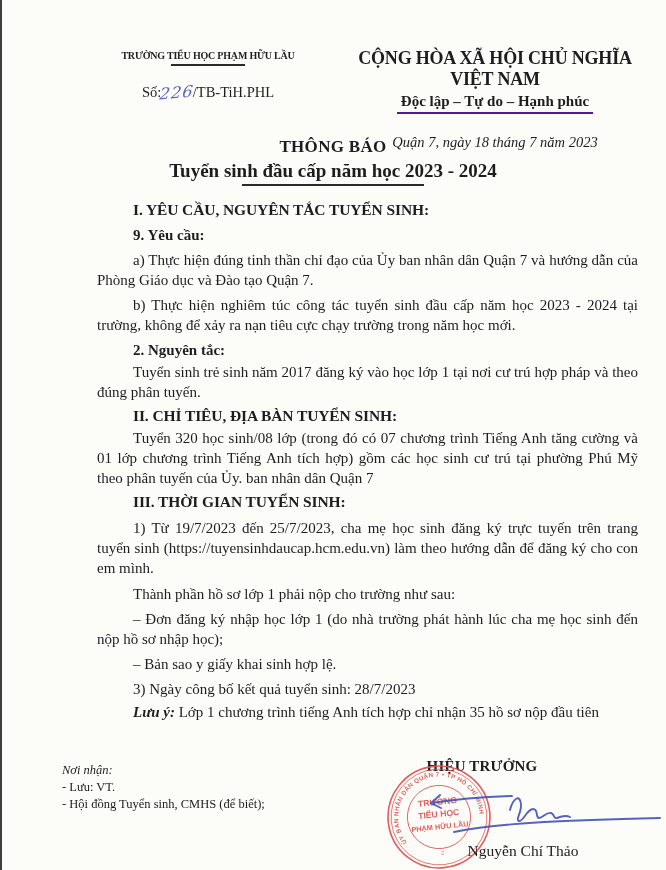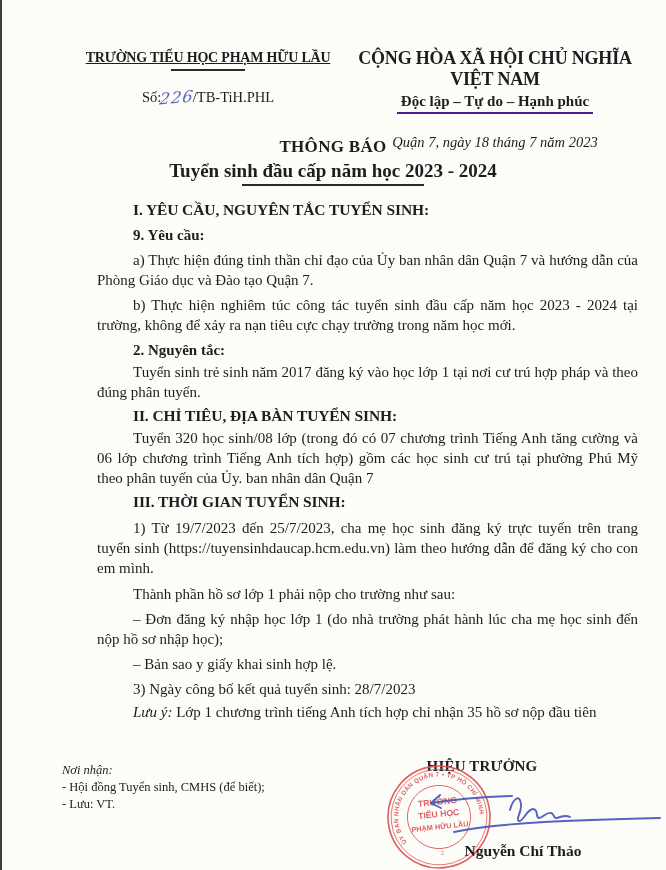--- a/index.html
+++ b/index.html
@@ -11,21 +11,21 @@
     overflow:hidden;
     font-family:"Liberation Serif","DejaVu Serif",serif;
     color:#1d1d1f;
   }
   .scan-edge{position:absolute;left:0;top:0;width:2px;height:870px;background:#3f3f3f;}
 
   
   .h-left{position:absolute;left:58px;top:48px;width:300px;text-align:center;}
   .h-right{position:absolute;left:336px;top:48px;width:318px;text-align:center;}
   .org-line1{font-size:14px;letter-spacing:.2px;}
-  .org-line2{font-size:14px;font-weight:bold;margin-top:2px;letter-spacing:-.2px;text-decoration:underline;}
+  .org-line2{font-size:10px;font-weight:bold;margin-top:2px;letter-spacing:-.2px;}
   .u-short{width:74px;height:2px;background:#2b2b2b;margin:3px auto 0;}
   .doc-number{margin-top:16px;font-size:14.5px;}
   .hand{
     color:#5b63bb;font-style:italic;font-family:"DejaVu Serif",serif;
     font-size:16px;letter-spacing:1px;display:inline-block;
     transform:skewX(-12deg) rotate(-5deg);position:relative;top:1px;margin:0 -1px;
   }
   .nat-line1{font-size:18px;font-weight:bold;letter-spacing:-.2px;}
   .motto{display:inline-block;font-size:15px;font-weight:bold;
          border-bottom:2px solid #4c1d95;padding:1px 4px 2px;margin-top:2px;}
@@ -38,29 +38,29 @@
   .u-title{width:182px;height:1.5px;background:#2b2b2b;margin:2px auto 0;}
 
   
   .body-block{position:absolute;left:97px;top:200px;width:541px;font-size:15px;}
   .body-block p{margin:0;text-align:justify;text-indent:36px;line-height:20px;}
   .hd{font-weight:bold;text-align:left;}
   .hd-big{font-size:15.5px;letter-spacing:-.1px;}
   .mt2{margin-top:2px !important;}.mt3{margin-top:3px !important;}
   .mt4{margin-top:4px !important;}.mt5{margin-top:5px !important;}
   .mt6{margin-top:6px !important;}
-  .note-label{font-weight:normal;font-style:italic;margin-top:16px;}
+  .note-label{font-weight:bold;font-style:italic;margin-top:16px;}
 
   
   .noi-nhan{position:absolute;left:62px;top:762px;font-size:12.5px;line-height:17px;}
   .noi-nhan .label{font-weight:normal;font-style:italic;}
   .signer-title{position:absolute;left:392px;top:758px;width:180px;text-align:center;
                 font-weight:bold;font-size:15px;letter-spacing:.2px;}
   .signer-name{position:absolute;left:428px;top:842px;width:190px;text-align:center;
-               font-weight:bold;font-size:15.5px;}
+               font-weight:normal;font-size:15.5px;}
   .stamp{position:absolute;left:386px;top:764px;width:106px;height:106px;
          transform:rotate(-6deg);opacity:.92;}
   .signature{position:absolute;left:424px;top:780px;width:242px;height:64px;}
 </style>
 </head>
 <body>
 
 <div class="page">
   <div class="scan-edge"></div>
 
@@ -83,34 +83,34 @@
   </div>
 
   <div class="body-block">
     <p class="hd hd-big">I. YÊU CẦU, NGUYÊN TẮC TUYỂN SINH:</p>
     <p class="hd mt5">9. Yêu cầu:</p>
     <p class="mt5">a) Thực hiện đúng tinh thần chỉ đạo của Ủy ban nhân dân Quận 7 và hướng dẫn của Phòng Giáo dục và Đào tạo Quận 7.</p>
     <p class="mt5">b) Thực hiện nghiêm túc công tác tuyển sinh đầu cấp năm học 2023 - 2024 tại trường, không để xảy ra nạn tiêu cực chạy trường trong năm học mới.</p>
     <p class="hd mt5">2. Nguyên tắc:</p>
     <p class="mt2">Tuyển sinh trẻ sinh năm 2017 đăng ký vào học lớp 1 tại nơi cư trú hợp pháp và theo đúng phân tuyến.</p>
     <p class="hd hd-big mt4">II. CHỈ TIÊU, ĐỊA BÀN TUYỂN SINH:</p>
-    <p class="mt2">Tuyển 320 học sinh/08 lớp (trong đó có 07 chương trình Tiếng Anh tăng cường và 06 lớp chương trình Tiếng Anh tích hợp) gồm các học sinh cư trú tại phường Phú Mỹ theo phân tuyến của Ủy. ban nhân dân Quận 7</p>
+    <p class="mt2">Tuyển 320 học sinh/08 lớp (trong đó có 07 chương trình Tiếng Anh tăng cường và 01 lớp chương trình Tiếng Anh tích hợp) gồm các học sinh cư trú tại phường Phú Mỹ theo phân tuyến của Ủy. ban nhân dân Quận 7</p>
     <p class="hd hd-big mt4">III. THỜI GIAN TUYỂN SINH:</p>
     <p class="mt6">1) Từ 19/7/2023 đến 25/7/2023, cha mẹ học sinh đăng ký trực tuyến trên trang tuyển sinh (https://tuyensinhdaucap.hcm.edu.vn) làm theo hướng dẫn để đăng ký cho con em mình.</p>
     <p class="mt6">Thành phần hồ sơ lớp 1 phải nộp cho trường như sau:</p>
     <p class="mt5">– Đơn đăng ký nhập học lớp 1 (do nhà trường phát hành lúc cha mẹ học sinh đến nộp hồ sơ nhập học);</p>
     <p class="mt5">– Bản sao y giấy khai sinh hợp lệ.</p>
     <p class="mt5">3) Ngày công bố kết quả tuyển sinh: 28/7/2023</p>
     <p class="mt3"><span class="note-label">Lưu ý:</span><span> Lớp 1 chương trình tiếng Anh tích hợp chỉ nhận 35 hồ sơ nộp đầu tiên</span></p>
   </div>
 
   <div class="noi-nhan">
     <div class="label">Nơi nhận:</div>
+    <div>- Lưu: VT.</div>
     <div>- Hội đồng Tuyển sinh, CMHS (để biết);</div>
-    <div>- Lưu: VT.</div>
   </div>
 
   <div class="signer-title">HIỆU TRƯỞNG</div>
 
   <svg class="stamp" viewBox="0 0 104 104">
     <circle cx="52" cy="52" r="50" fill="none" stroke="#dc5353" stroke-width="1.6"></circle>
     <circle cx="52" cy="52" r="47" fill="none" stroke="#dc5353" stroke-width="0.8"></circle>
     <circle cx="52" cy="52" r="31" fill="none" stroke="#dc5353" stroke-width="0.9"></circle>
     <path id="ringPath" d="M 19.2,75 A 40,40 0 1 1 84.8,75" fill="none"></path>
     <text font-size="6" font-weight="bold" fill="#dc5353" letter-spacing="0.4" font-family="Liberation Sans, sans-serif">

